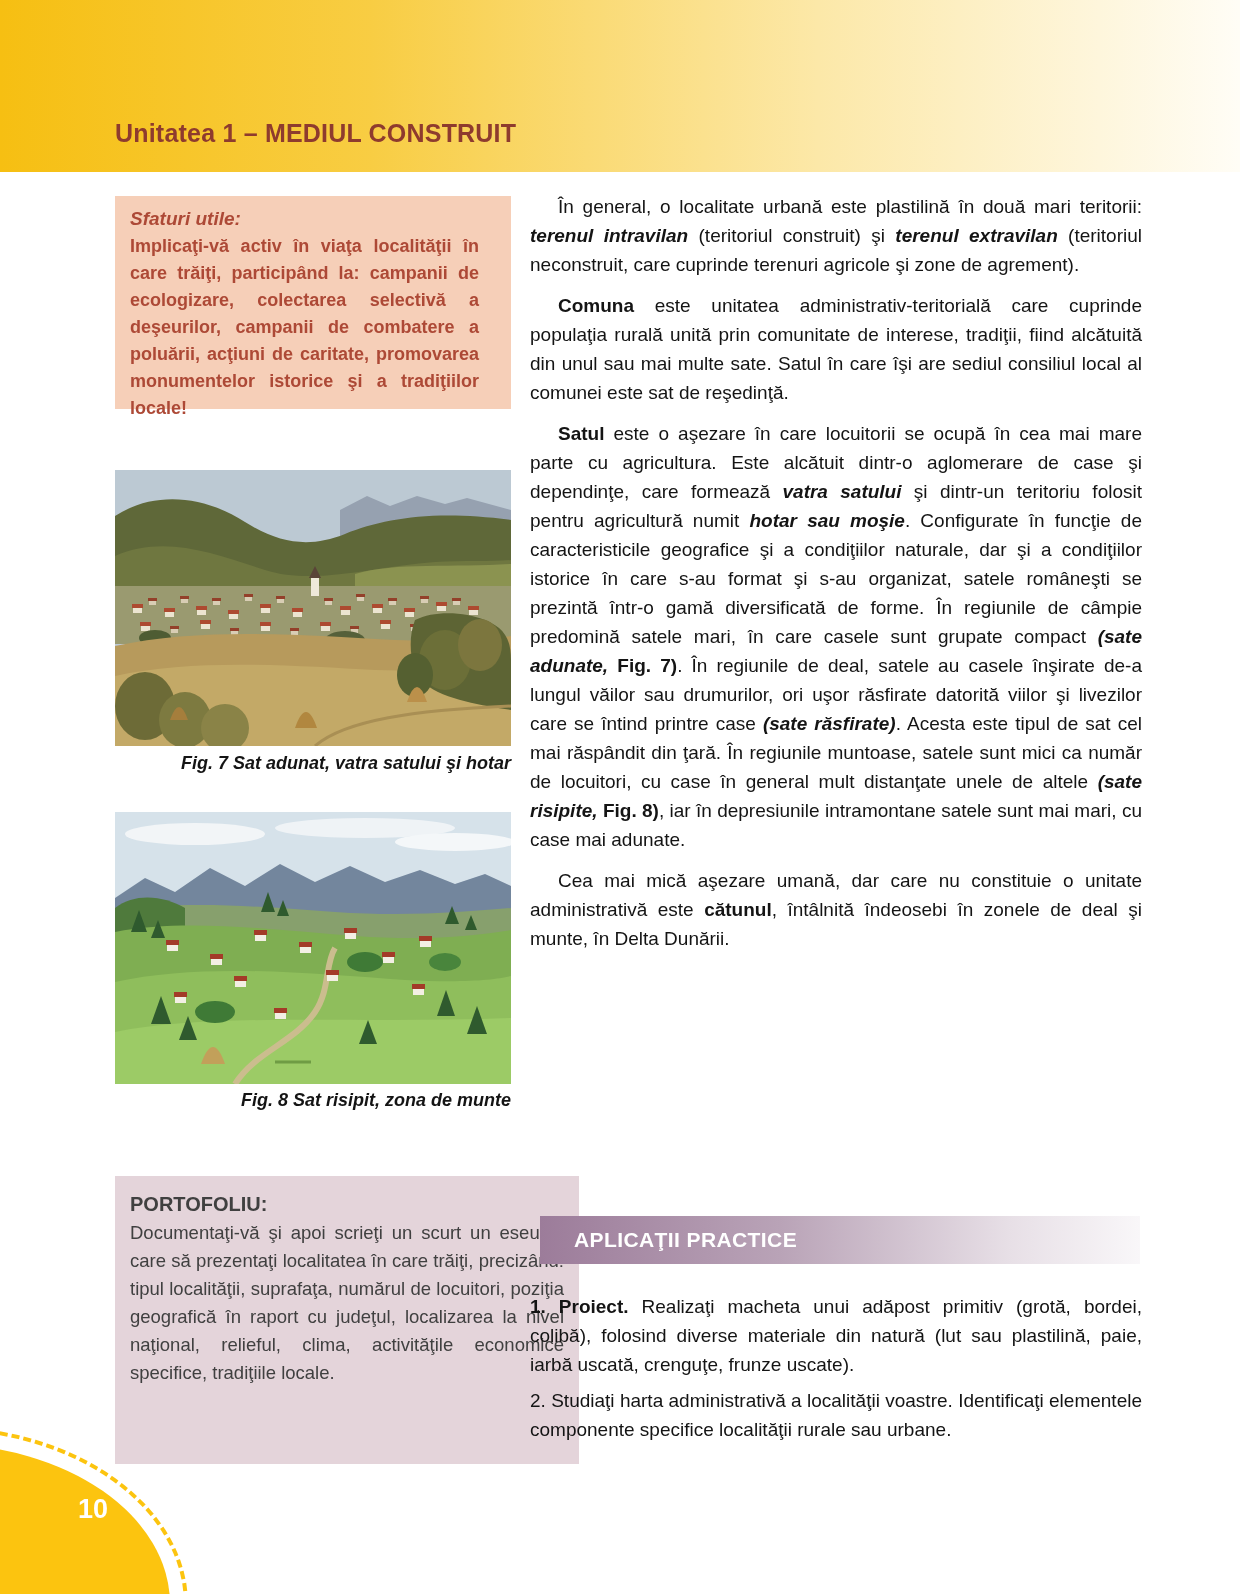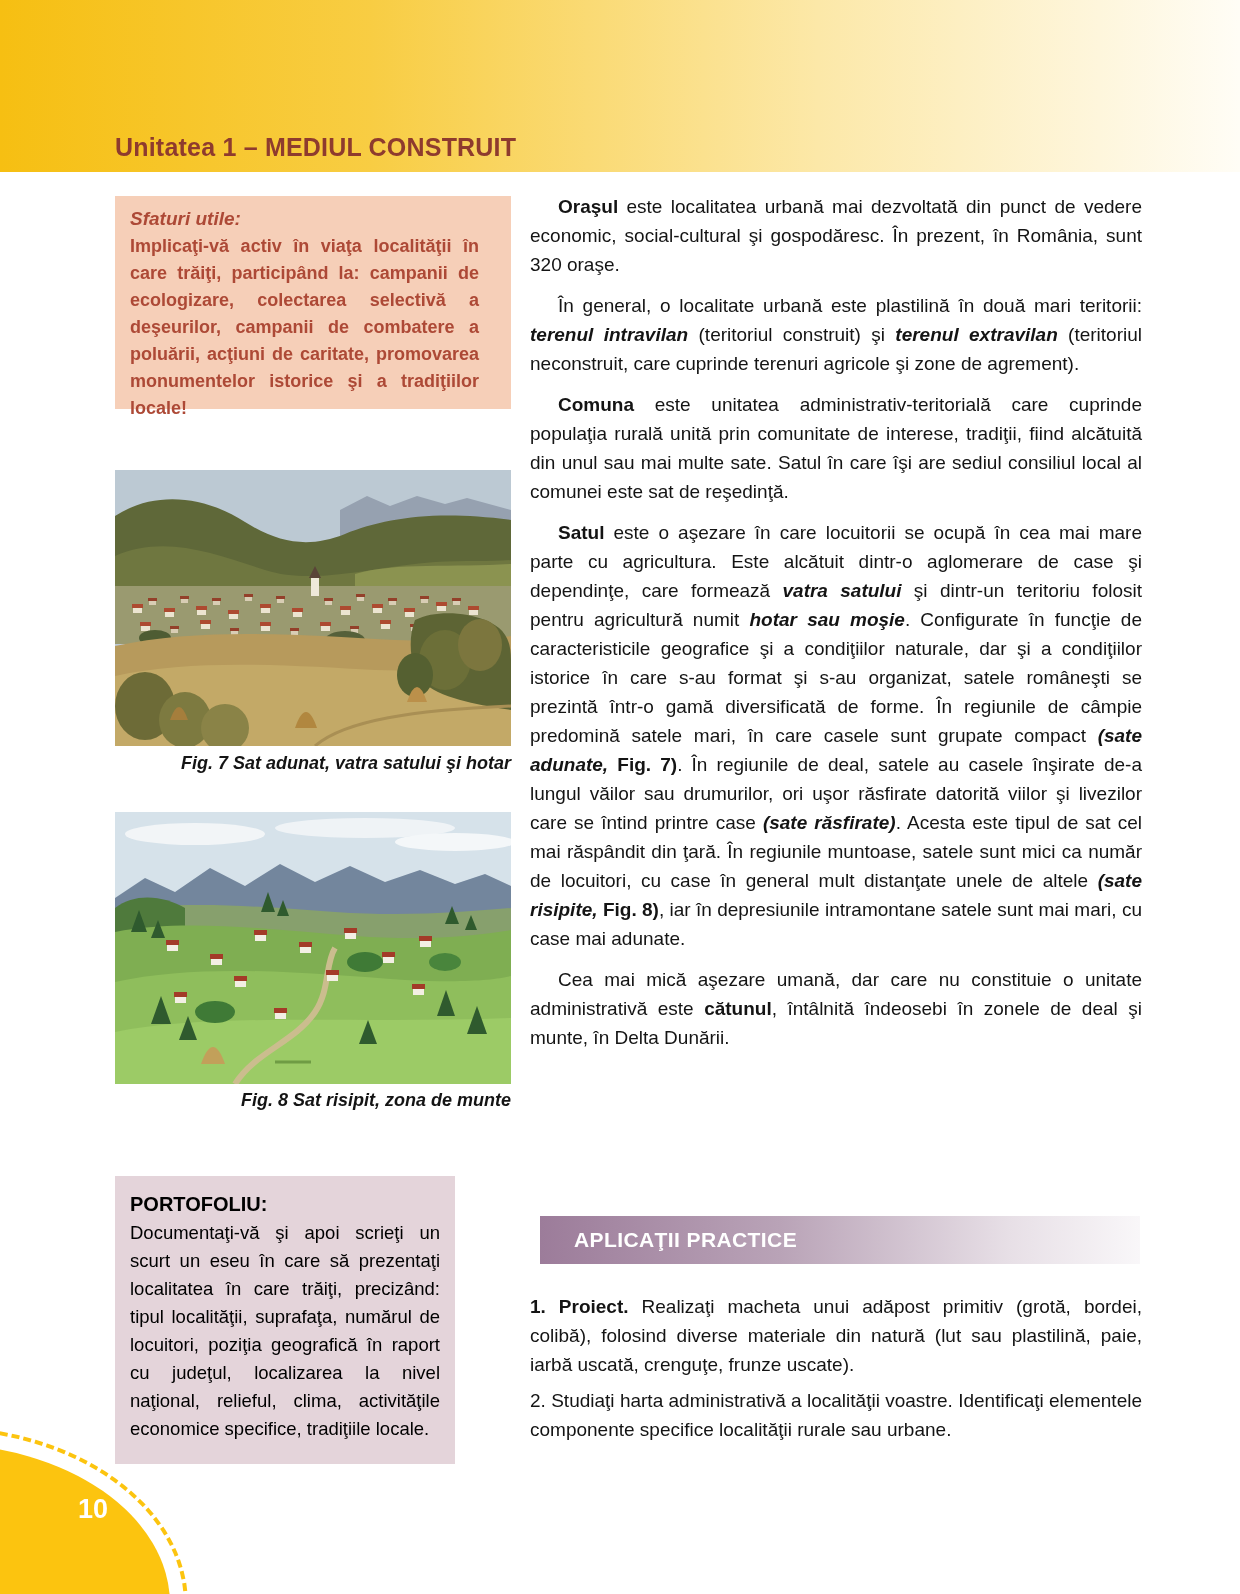--- a/index.html
+++ b/index.html
@@ -6,44 +6,44 @@
   .page{
     position:relative;width:1240px;height:1594px;overflow:hidden;background:#ffffff;
     font-family:"Liberation Sans","DejaVu Sans",sans-serif;color:#111;
   }
   
   .band{
     position:absolute;left:0;top:0;width:100%;height:172px;
     background:linear-gradient(90deg,var(--band-yellow,#f6bf12) 0%,#f8cd43 30%,#fce8a8 66%,#fffdf6 100%);
   }
   .band h1{
-    position:absolute;left:115px;bottom:10px;margin:0;
+    position:absolute;left:115px;bottom:24px;margin:0;
     font-size:25px;font-weight:bold;color:var(--title-red,#8e3b2e);letter-spacing:0.2px;
   }
   
   .tips{
     position:absolute;left:115px;top:196px;width:396px;height:213px;box-sizing:border-box;
     background:var(--tips-bg,#f6cfb8);padding:9px 32px 0 15px;
     color:var(--tips-text,#ad4936);font-size:18px;line-height:27px;text-align:justify;font-weight:600;
   }
   .tips-title{font-weight:bold;font-style:italic;font-size:19px;line-height:28px;}
   .photo{position:absolute;left:115px;margin:0;padding:0;}
   .photo svg{display:block;width:100%;height:100%;}
   .photo1{top:470px;width:396px;height:276px;}
   .photo2{top:812px;width:396px;height:272px;}
   .caption{
     position:absolute;left:115px;width:396px;
     font-weight:bold;font-style:italic;font-size:18px;color:#141414;text-align:right;
   }
   .cap1{top:753px;}
   .cap2{top:1090px;}
   .portfolio{
-    position:absolute;left:115px;top:1176px;width:340px;height:288px;box-sizing:border-box;
+    position:absolute;left:115px;top:1176px;width:464px;height:288px;box-sizing:border-box;
     background:var(--portfolio-bg,#e4d4da);padding:13px 15px 0 15px;
-    font-size:18.5px;line-height:28px;text-align:justify;color:#000000;
+    font-size:18.5px;line-height:28px;text-align:justify;color:#404040;
   }
   .portfolio-title{font-weight:bold;font-size:20px;line-height:30px;}
   
   .article{position:absolute;left:530px;top:192px;width:612px;}
   .par{
     margin:0 0 12px 0;text-indent:28px;
     font-size:19px;line-height:29px;text-align:justify;color:#141414;
   }
   .b{font-weight:bold;}
   .i{font-style:italic;}
@@ -205,21 +205,20 @@
     </svg>
   </figure>
   <div class="caption cap2">Fig. 8 Sat risipit, zona de munte</div>
 
   <aside class="portfolio">
     <div class="portfolio-title">PORTOFOLIU:</div>
     <div class="portfolio-body">Documentaţi-vă şi apoi scrieţi un scurt un eseu în care să prezentaţi localitatea în care trăiţi, precizând: tipul localităţii, suprafaţa, numărul de locuitori, poziţia geografică în raport cu judeţul, localizarea la nivel naţional, relieful, clima, activităţile economice specifice, tradiţiile locale.</div>
   </aside>
 
   <section class="article">
-    <p class="par"><span class="b">Oraşul</span><span> este localitatea urbană mai dezvoltată din punct de vedere economic, social-cultural şi gospodăresc. În prezent, în România, sunt 320 oraşe.</span></p>
     <p class="par"><span>În general, o localitate urbană este plastilină în două mari teritorii: </span><span class="b i">terenul intravilan</span><span> (teritoriul construit) şi </span><span class="b i">terenul extravilan</span><span> (teritoriul neconstruit, care cuprinde terenuri agricole şi zone de agrement).</span></p>
     <p class="par"><span class="b">Comuna</span><span> este unitatea administrativ-teritorială care cuprinde populaţia rurală unită prin comunitate de interese, tradiţii, fiind alcătuită din unul sau mai multe sate. Satul în care îşi are sediul consiliul local al comunei este sat de reşedinţă.</span></p>
     <p class="par"><span class="b">Satul</span><span> este o aşezare în care locuitorii se ocupă în cea mai mare parte cu agricultura. Este alcătuit dintr-o aglomerare de case şi dependinţe, care formează </span><span class="b i">vatra satului</span><span> şi dintr-un teritoriu folosit pentru agricultură numit </span><span class="b i">hotar sau moşie</span><span>. Configurate în funcţie de caracteristicile geografice şi a condiţiilor naturale, dar şi a condiţiilor istorice în care s-au format şi s-au organizat, satele româneşti se prezintă într-o gamă diversificată de forme. În regiunile de câmpie predomină satele mari, în care casele sunt grupate compact </span><span class="b i">(sate adunate, </span><span class="b">Fig. 7)</span><span>. În regiunile de deal, satele au casele înşirate de-a lungul văilor sau drumurilor, ori uşor răsfirate datorită viilor şi livezilor care se întind printre case </span><span class="b i">(sate răsfirate)</span><span>. Acesta este tipul de sat cel mai răspândit din ţară. În regiunile muntoase, satele sunt mici ca număr de locuitori, cu case în general mult distanţate unele de altele </span><span class="b i">(sate risipite, </span><span class="b">Fig. 8)</span><span>, iar în depresiunile intramontane satele sunt mai mari, cu case mai adunate.</span></p>
     <p class="par"><span>Cea mai mică aşezare umană, dar care nu constituie o unitate administrativă este </span><span class="b">cătunul</span><span>, întâlnită îndeosebi în zonele de deal şi munte, în Delta Dunării.</span></p>
   </section>
 
   <div class="practice-bar">
     <span>APLICAŢII PRACTICE</span>
   </div>
 

